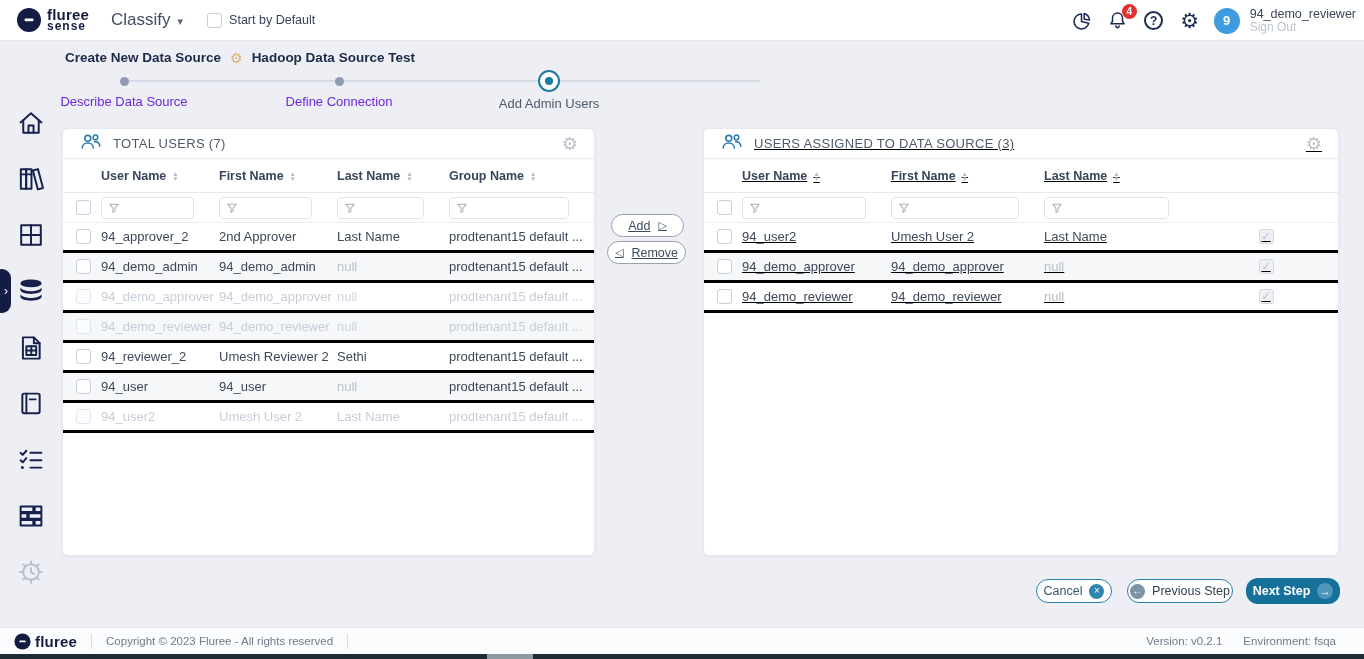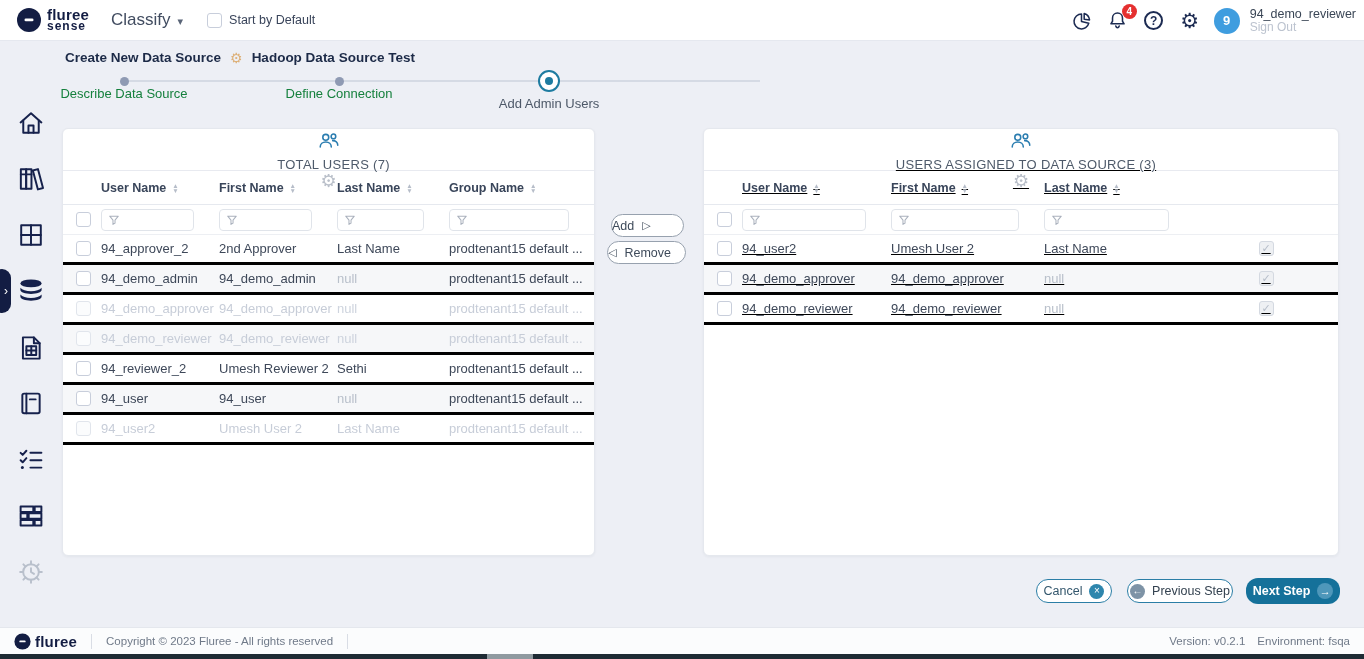--- a/index.html
+++ b/index.html
@@ -49,32 +49,32 @@
               font-size:12px; z-index:9; cursor:pointer; }
 
   
   .breadcrumb { position:absolute; left:65px; top:50px; display:flex; align-items:center; gap:9px; }
   .bc-text { font-size:13.5px; font-weight:bold; color:#1c2a47; }
   .bc-gear { font-size:14px; color:#ddb078; line-height:1; }
   .stepper-line { position:absolute; left:124px; top:80px; width:636px; height:2px; background:#d5dae4; }
   .step { position:absolute; top:74px; width:220px; margin-left:-110px; text-align:center; }
   .s1{left:124px} .s2{left:339px} .s3{left:549px} .s4{left:760px}
   .dot { width:9px; height:9px; border-radius:50%; background:#8f9ab3; margin:3px auto 0; cursor:pointer; }
-  .step .lbl { font-size:13px; color:#15803d; }
+  .step .lbl { margin-top:8px; font-size:13px; color:#6d28d9; }
   .step.active .dot { width:22px; height:22px; background:#fff; border:2px solid #1d7ba0; margin-top:-4px;
                       display:flex; align-items:center; justify-content:center; }
   .step.active .dot::after { content:''; width:8px; height:8px; border-radius:50%; background:#1d7ba0; }
   .step.active .lbl { margin-top:4px; color:#4d5868; }
 
   
   .panel { position:absolute; top:128px; background:#fff; border:1px solid #e5e8ee; border-radius:6px;
            box-shadow:0 1px 3px rgba(20,30,60,.05); overflow:hidden; }
   .panel-left { left:62px; width:533px; height:428px; }
   .panel-right { left:703px; width:636px; height:428px;text-decoration:underline; }
-  .ptitle { height:42px; display:flex; align-items:center; border-bottom:1px solid #e8eaf0; padding:0 16px;flex-direction:column; }
+  .ptitle { height:30px; display:flex; align-items:center; border-bottom:1px solid #e8eaf0; padding:0 16px; }
   .ptitle-text { font-size:13px; color:#4e5a6a; letter-spacing:.3px; margin-left:10px; }
   .ptitle .spacer { flex:1; }
   .panel-gear { font-size:18px; color:#b9bfc9; line-height:1; cursor:pointer; }
   .users-ico svg { width:24px; height:24px; }
   .uico { fill:none; stroke:#2b7db0; stroke-width:1.7; stroke-linecap:round; stroke-linejoin:round; }
 
   .thead { height:34px; display:flex; align-items:center; border-bottom:1px solid #e6e9ef; }
   .tfilter { height:30px; display:flex; align-items:center; border-bottom:1px solid #edeff3; }
   .trow { height:30px; display:flex; align-items:flex-end; border-bottom:3px solid #000000; background:#fff; }
   .trow.alt { background:#f6f7f9; }
@@ -92,23 +92,23 @@
   .row-disabled .null-val { color:#ced4de; }
   .cb-muted { border-color:#e1e5ec; background:#fbfcfd; color:#b4bcc8; }
   .cb-checked { background:#eef0f3; border-color:#d4d9e1; }
   .filter-box { height:22px; border:1px solid #e0e4ea; border-radius:4px; background:#fff;
                 display:flex; align-items:center; padding:0 6px; width:calc(100% - 15px); }
   .filter-box svg { width:12px; height:12px; margin-right:5px; flex:0 0 auto; }
   .funnel { fill:none; stroke:#aab1bd; stroke-width:1.2; stroke-linejoin:round; }
   .filter-box input { border:0; outline:0; width:100%; font-family:inherit; font-size:12px; color:#3e4859; background:transparent; }
 
   
-  .pillbtn { position:absolute; display:flex; align-items:center; justify-content:flex-start; gap:8px;
+  .pillbtn { position:absolute; display:flex; align-items:center; justify-content:center; gap:8px;
              background:#fff; border:1.5px solid #97a1ae; border-radius:12px; height:23px;
-             font-size:12.5px; color:#3e4a5a; font-family:inherit; cursor:pointer; }
+             font-size:12.5px; color:#3e4a5a; font-family:inherit; cursor:pointer;text-decoration:underline; }
   .btn-add { left:611px; top:214px; width:73px; }
   .btn-remove { left:607px; top:241px; width:79px; }
   .tri { font-size:11px; color:#3e4a5a; line-height:1; }
 
   
   .action-btn { position:absolute; top:579px; height:24px; border-radius:12px; display:flex; align-items:center;
                 justify-content:center; gap:7px; font-size:12.5px; font-family:inherit; cursor:pointer; }
   .btn-cancel { left:1036px; width:76px; background:#fff; border:1.5px solid #2b7ea6; color:#34576d; }
   .btn-prev { left:1127px; width:106px; background:#fff; border:1.5px solid #2b7ea6; color:#33414f; }
   .btn-next { left:1246px; top:578px; width:94px; height:26px; background:#15719a; border:0; color:#fff; font-weight:bold; }
@@ -118,21 +118,21 @@
   .circ-back { background:#7e93a6; }
   .circ-next { width:16px; height:16px; background:#4e97ba; font-size:11px; }
 
   
   .footer { position:absolute; left:0; top:627px; width:1364px; height:27px; background:#fbfcfd;
             border-top:1px solid #e4e7ed; display:flex; align-items:center; }
   .footer .logo-f { display:flex; align-items:center; margin-left:14px; }
   .footer .logo-f .fname { font-size:15px; font-weight:800; color:#131d43; margin-left:4px; letter-spacing:.2px; }
   .fdivider { width:1px; height:15px; background:#d9dde5; margin:0 14px; }
   .ftext { font-size:11.5px; color:#707a89; }
-  .fright { margin-left:auto; margin-right:14px; display:flex; gap:12px; }
+  .fright { margin-left:auto; margin-right:28px; display:flex; gap:21px; }
 
   .bottom-strip { position:absolute; left:0; top:654px; width:1364px; height:5px; background:#1e2b34; }
   .strip-thumb { position:absolute; left:487px; top:0; width:46px; height:5px; background:#8f9aa0; cursor:pointer; }
 </style>
 </head>
 <body>
 
 <div class="app">
 
   <header class="topbar">

